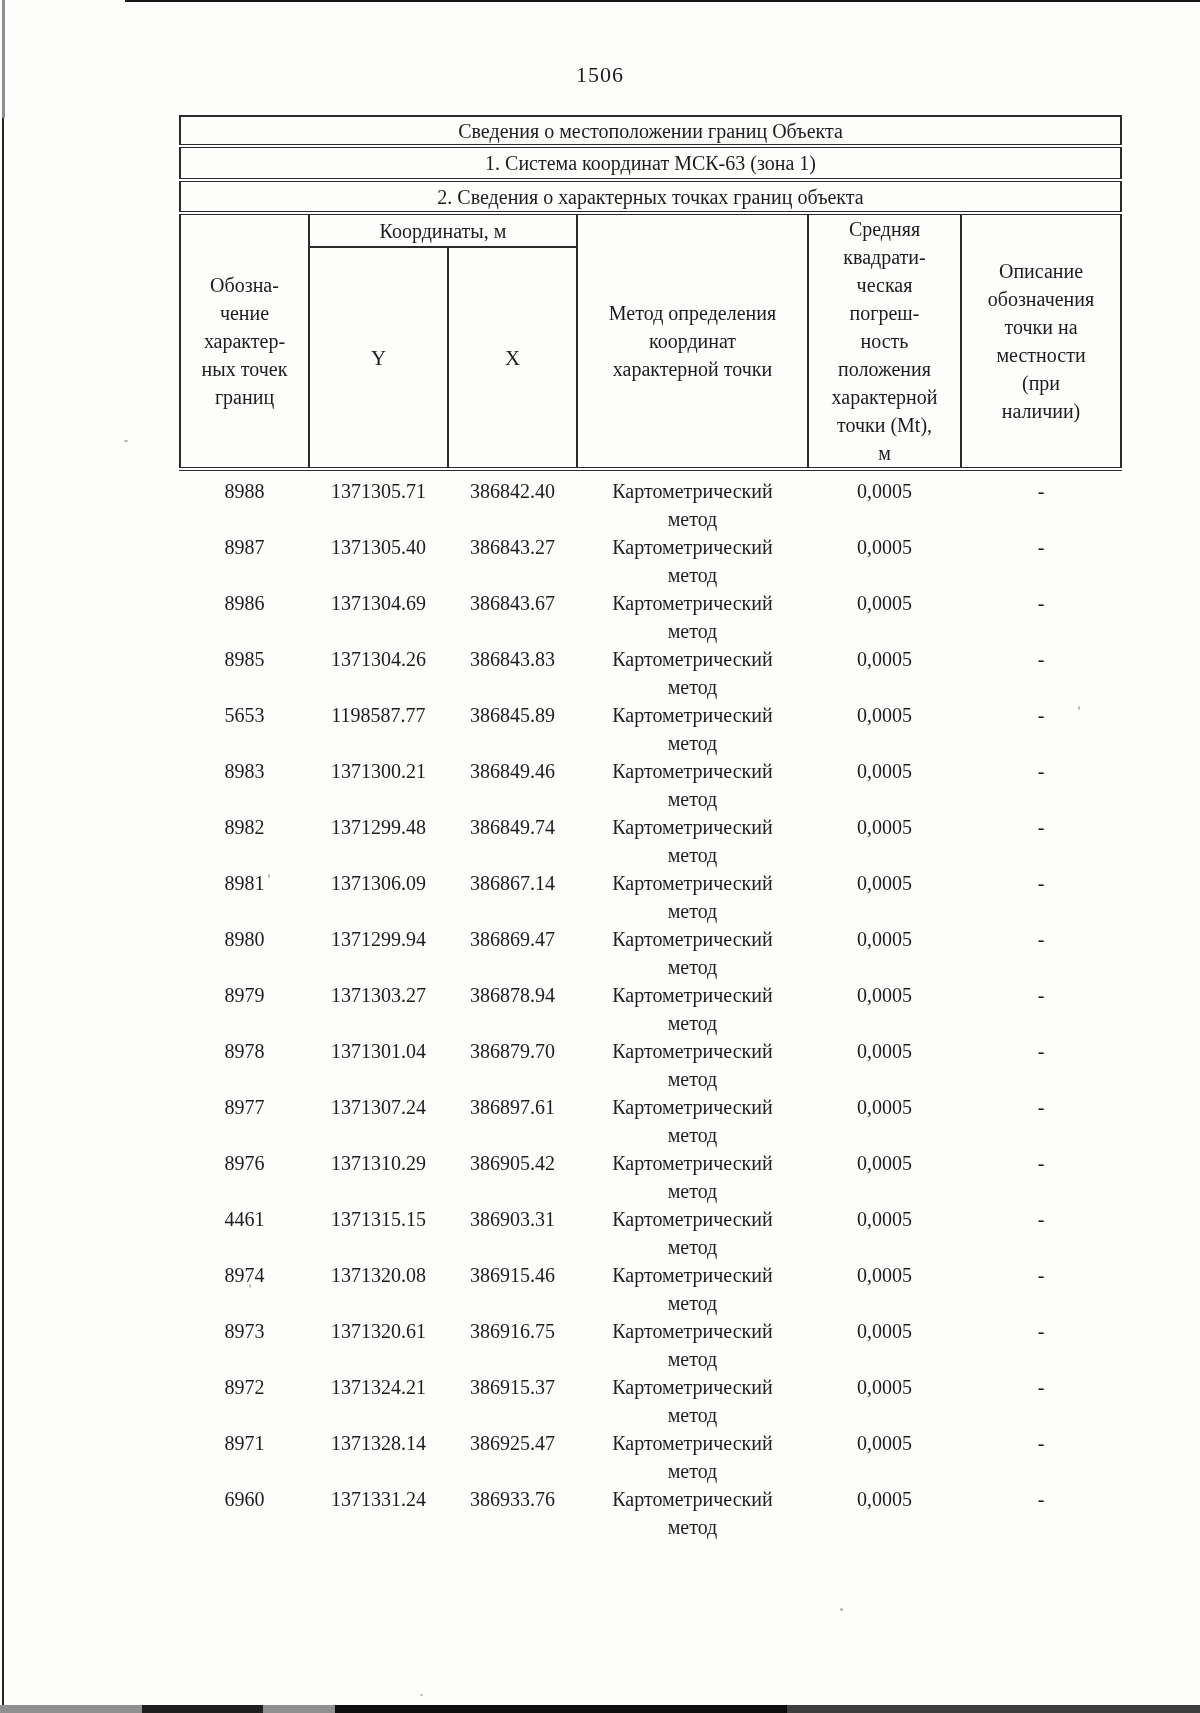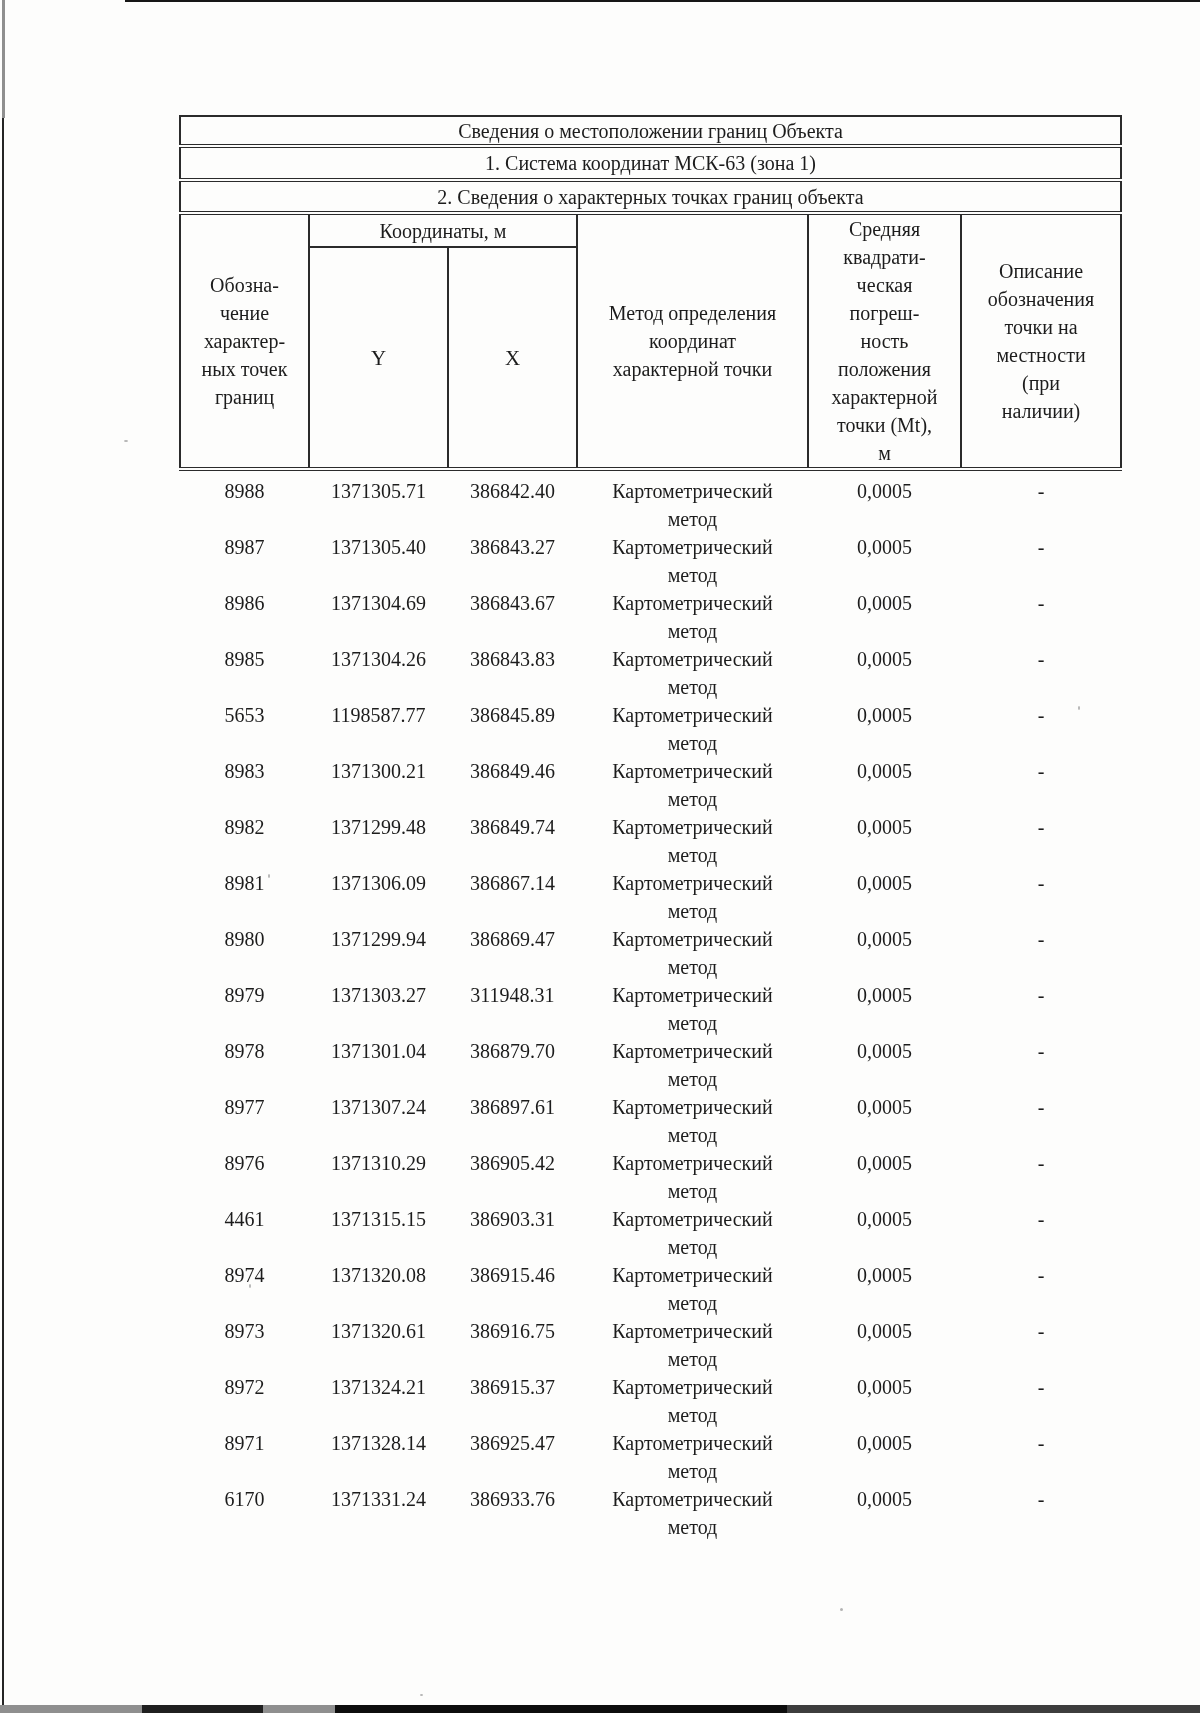--- a/index.html
+++ b/index.html
@@ -49,20 +49,21 @@
   }
   
   .artifact { position:absolute; }
   .speck { position:absolute; background:#8d8d8d; opacity:.65; border-radius:50%; }
 </style>
 </head>
 <body>
 
 <div class="page">
 
+  <div class="page-number">1506</div>
 
   <table class="boundary">
     <colgroup>
       <col style="width:129px">
         <col style="width:139px">
         <col style="width:129px">
       <col style="width:231px">
         <col style="width:153px">
         <col style="width:160px">
     </colgroup>
@@ -188,21 +189,21 @@
       <td class="d">1371299.94</td>
       <td class="d">386869.47</td>
       <td class="d">Картометрический
 метод</td>
       <td class="d">0,0005</td>
       <td class="d">-</td>
     </tr>
         <tr>
       <td class="d">8979</td>
       <td class="d">1371303.27</td>
-      <td class="d">311948.31</td>
+      <td class="d">386878.94</td>
       <td class="d">Картометрический
 метод</td>
       <td class="d">0,0005</td>
       <td class="d">-</td>
     </tr>
         <tr>
       <td class="d">8978</td>
       <td class="d">1371301.04</td>
       <td class="d">386879.70</td>
       <td class="d">Картометрический
@@ -267,21 +268,21 @@
         <tr>
       <td class="d">8971</td>
       <td class="d">1371328.14</td>
       <td class="d">386925.47</td>
       <td class="d">Картометрический
 метод</td>
       <td class="d">0,0005</td>
       <td class="d">-</td>
     </tr>
         <tr>
-      <td class="d">6170</td>
+      <td class="d">6960</td>
       <td class="d">1371331.24</td>
       <td class="d">386933.76</td>
       <td class="d">Картометрический
 метод</td>
       <td class="d">0,0005</td>
       <td class="d">-</td>
     </tr>
       </tbody>
   </table>
 

